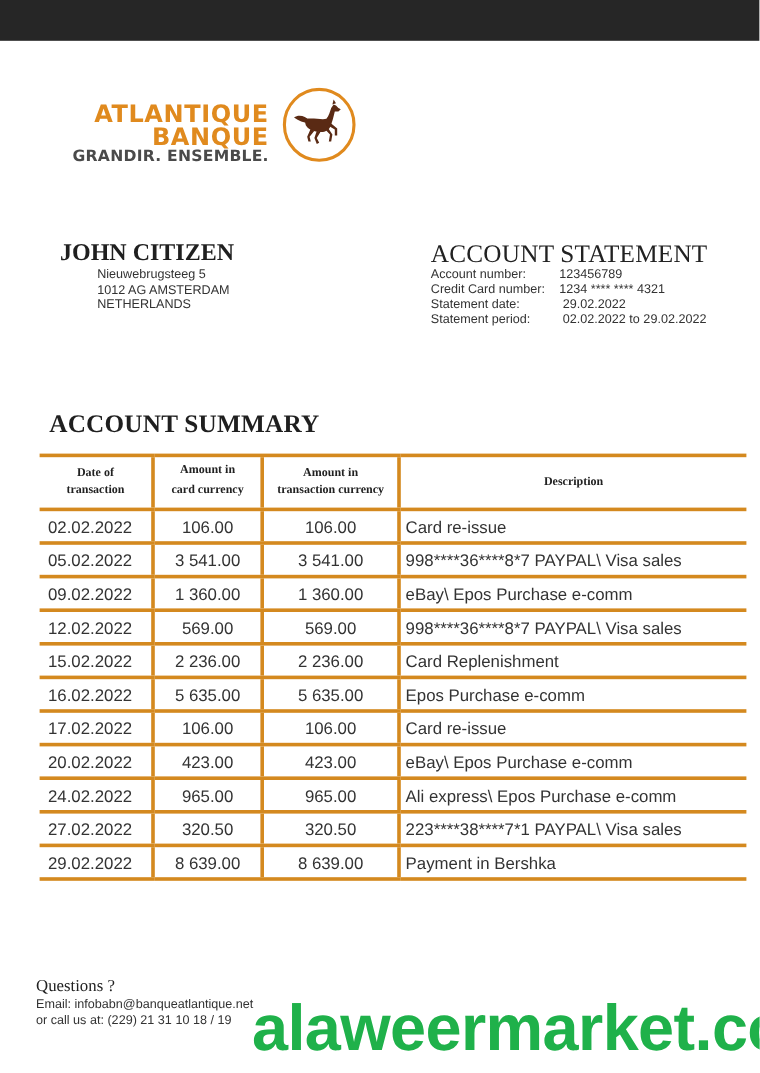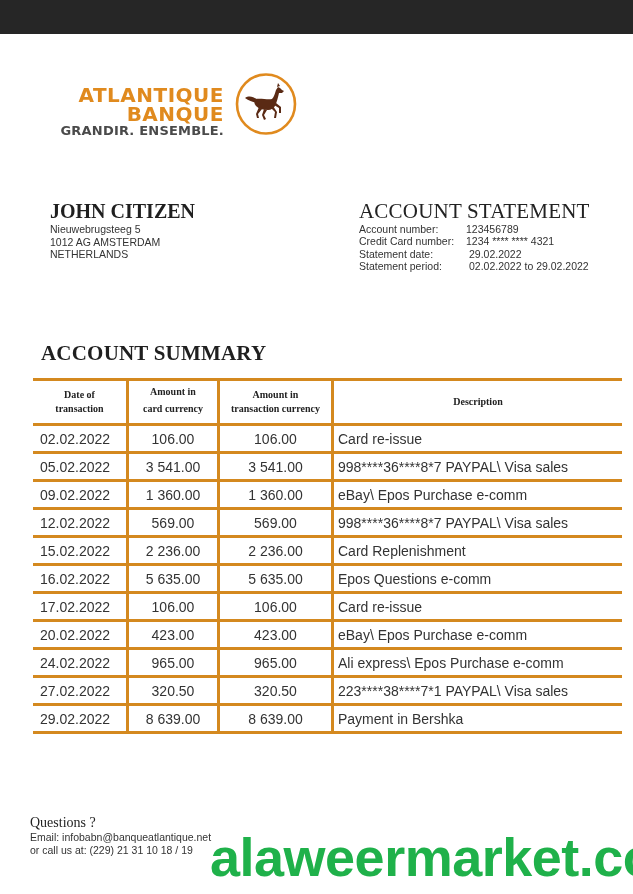--- a/index.html
+++ b/index.html
@@ -27,21 +27,21 @@
     }
     .logo-emblem {
       position: absolute; left: 235px; top: 73px; width: 62px; height: 62px;
     }
     
     .customer { position: absolute; left: 50px; top: 199px; }
     .customer-name {
       font-family: "Liberation Serif", serif; font-weight: bold;
       font-size: 20px; color: #1f1f1f; line-height: 24px;
     }
-    .addr { font-size: 10.5px; line-height: 12.5px; color: #333; }
+    .addr { font-size: 10.5px; line-height: 12.5px; color: #333; margin-left: 31px; }
     
     .statement { position: absolute; left: 359px; top: 199px; }
     .statement-title {
       font-family: "Liberation Serif", serif; font-size: 21px; color: #222; line-height: 24px;
       letter-spacing: 0.2px;
     }
     .stmt-row { display: flex; font-size: 10.5px; line-height: 12.3px; color: #333; }
     .stmt-label { width: 107px; }
     .stmt-value { padding-left: 0; }
     .stmt-value.shift { padding-left: 3px; }
@@ -191,21 +191,21 @@
       <tr>
         <td class="c-date">15.02.2022</td>
         <td class="c-amt1">2 236.00</td>
         <td class="c-amt2">2 236.00</td>
         <td class="c-desc">Card Replenishment</td>
       </tr>
       <tr>
         <td class="c-date">16.02.2022</td>
         <td class="c-amt1">5 635.00</td>
         <td class="c-amt2">5 635.00</td>
-        <td class="c-desc">Epos Questions e-comm</td>
+        <td class="c-desc">Epos Purchase e-comm</td>
       </tr>
       <tr>
         <td class="c-date">17.02.2022</td>
         <td class="c-amt1">106.00</td>
         <td class="c-amt2">106.00</td>
         <td class="c-desc">Card re-issue</td>
       </tr>
       <tr>
         <td class="c-date">20.02.2022</td>
         <td class="c-amt1">423.00</td>

